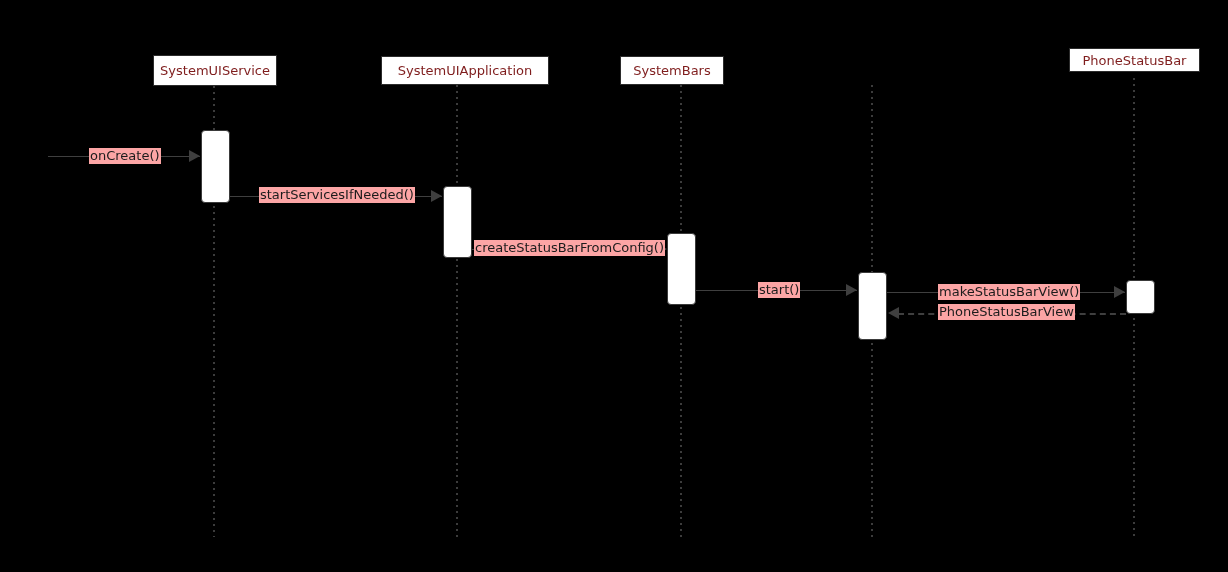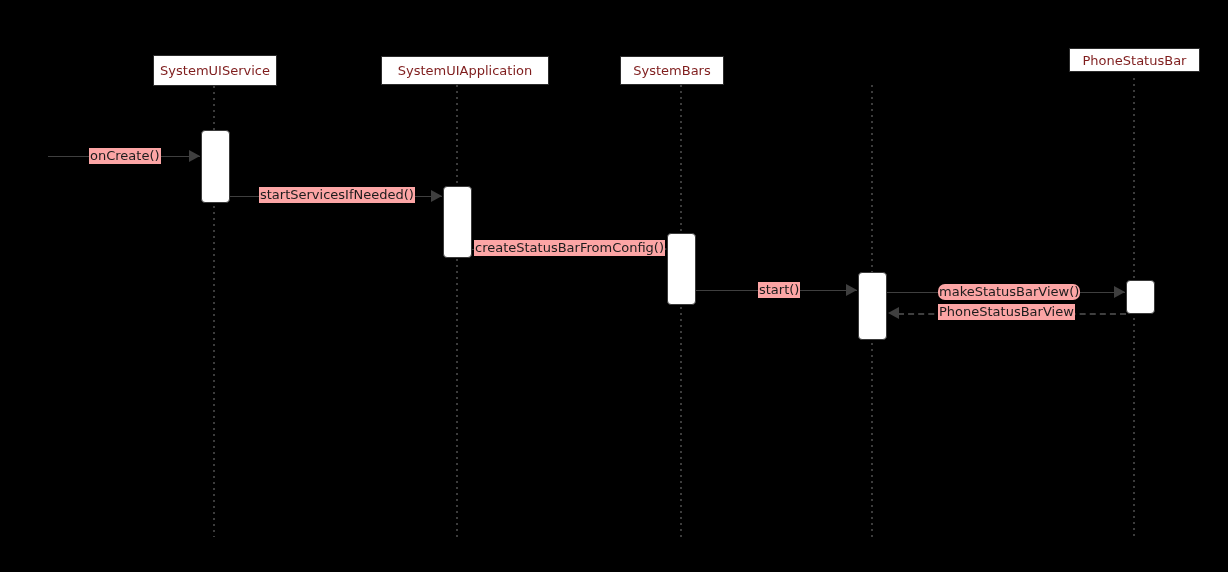--- a/index.html
+++ b/index.html
@@ -118,17 +118,17 @@
     <div class="arrow-right" style="left: 431px; top: 190px;"></div>
     <div class="msg-label" style="left: 259px; top: 187px;">startServicesIfNeeded()</div>
     <div class="msg-line" style="left: 472px; top: 249px; width: 194px;"></div>
     <div class="arrow-right" style="left: 656px; top: 243px;"></div>
     <div class="msg-label" style="left: 474px; top: 240px;">createStatusBarFromConfig()</div>
     <div class="msg-line" style="left: 696px; top: 290px; width: 161px;"></div>
     <div class="arrow-right" style="left: 846px; top: 284px;"></div>
     <div class="msg-label" style="left: 758px; top: 282px;">start()</div>
     <div class="msg-line" style="left: 887px; top: 292px; width: 238px;"></div>
     <div class="arrow-right" style="left: 1114px; top: 286px;"></div>
-    <div class="msg-label" style="left: 938px; top: 284px; border-radius: 7px;">makeStatusBarView()</div>
+    <div class="msg-label" style="left: 938px; top: 284px;">makeStatusBarView()</div>
     <div class="msg-line dashed" style="left: 898px; top: 313px; width: 228px;"></div>
     <div class="arrow-left" style="left: 888px; top: 307px;"></div>
     <div class="msg-label" style="left: 938px; top: 304px;">PhoneStatusBarView</div>
   </div>
 
 </body></html>

